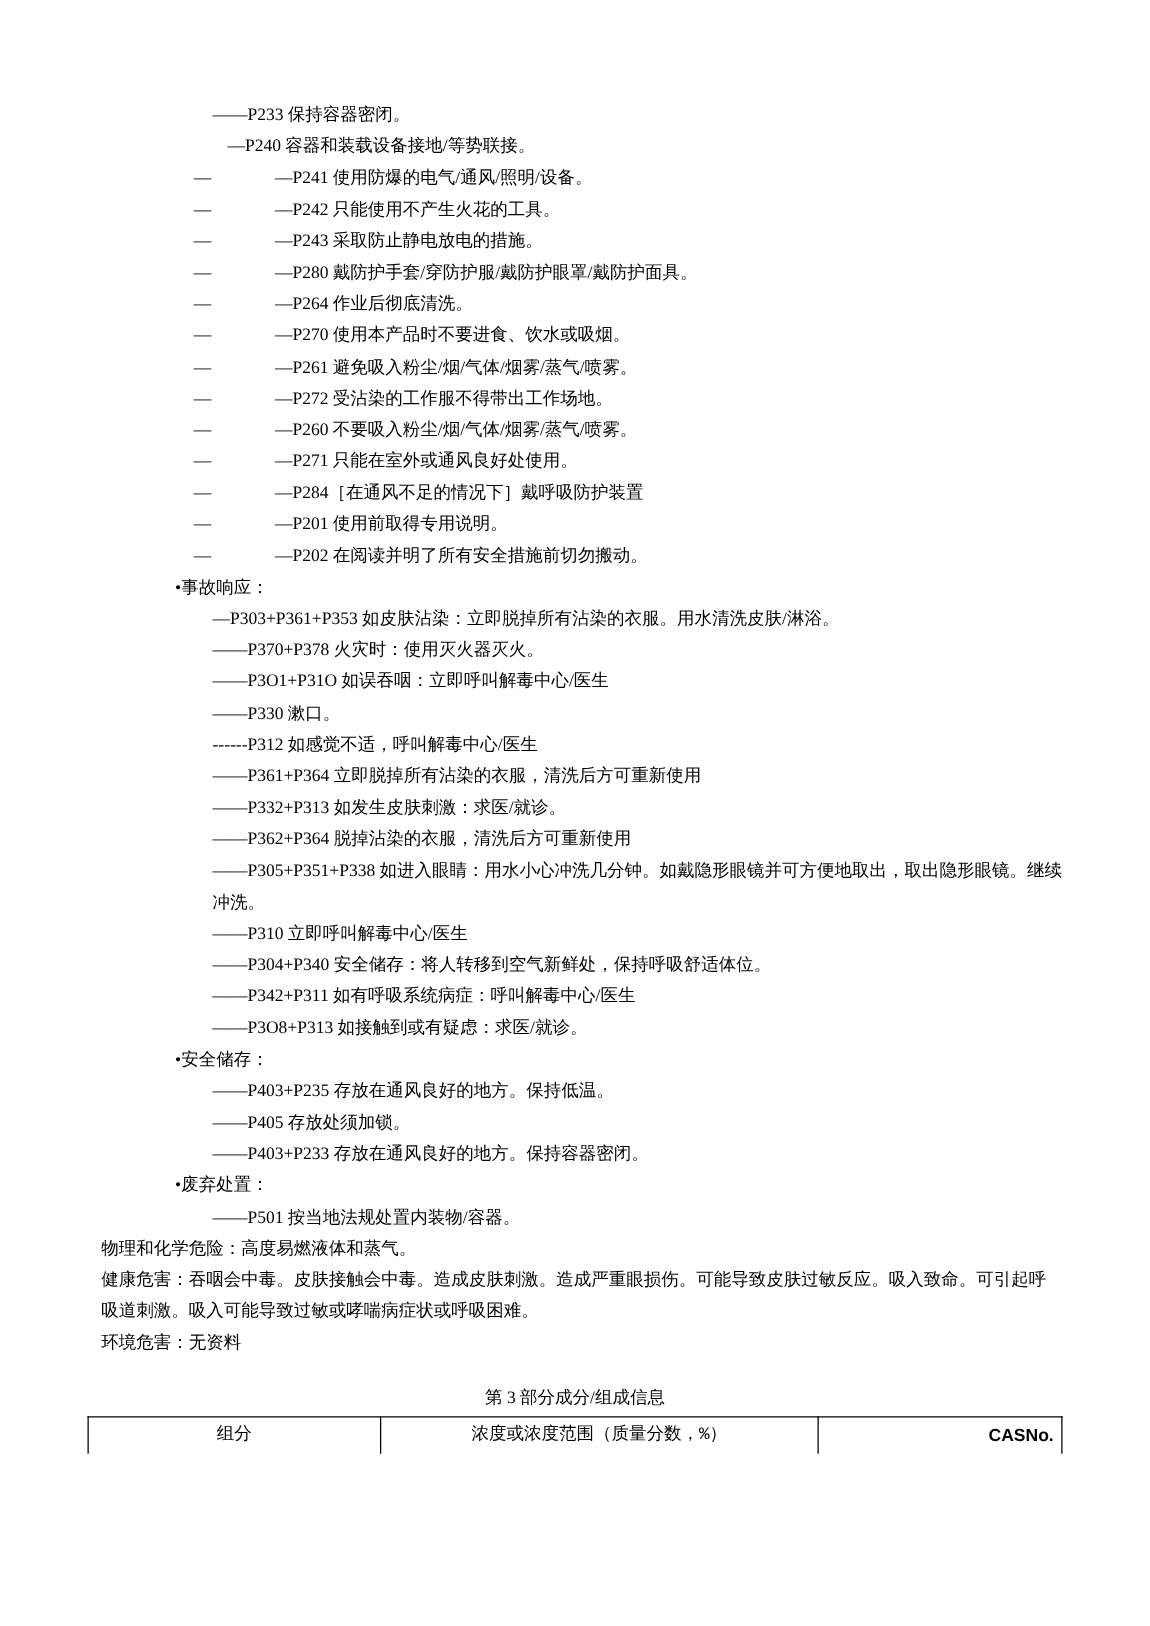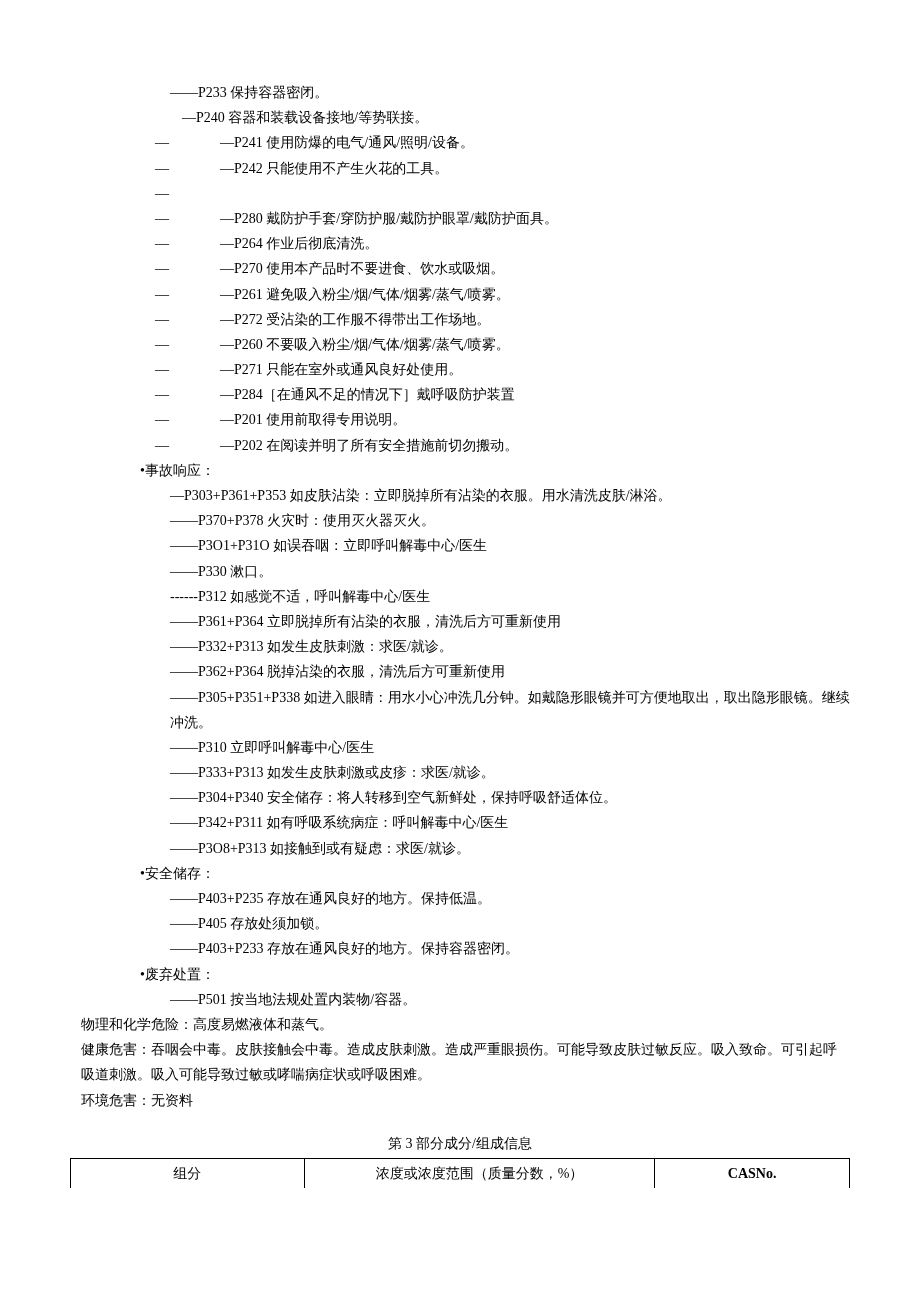--- a/index.html
+++ b/index.html
@@ -25,43 +25,45 @@
   table {
     border-collapse: collapse;
     width: 100%;
     margin-top: 2px;
   }
   td {
     border: 1px solid #000;
     border-bottom: none;
     padding: 2px 6px;
     text-align: center;
+    font-family: Liberation Mono, monospace;
   }
   td:first-child { width: 30%; }
   td:nth-child(2) { width: 45%; }
-  td:nth-child(3) { width: 25%; font-family: Liberation Serif, serif; font-weight: bold; }
+  td:nth-child(3) { width: 25%; font-family: Liberation Sans, sans-serif; font-weight: bold; text-align: right; }
   .line { }
 </style>
 </head>
 <body>
 
 <div class="indent-1 line">——P233 保持容器密闭。</div>
 <div class="indent-2 line">—P240 容器和装载设备接地/等势联接。</div>
 
 <div class="indent-dash">
   <div class="dash-row">
       <span class="d1">—</span>
       <span>—P241 使用防爆的电气/通风/照明/设备。</span>
     </div>
   <div class="dash-row">
       <span class="d1">—</span>
       <span>—P242 只能使用不产生火花的工具。</span>
     </div>
   <div class="dash-row">
       <span class="d1">—</span>
+      <span>—P243 采取防止静电放电的措施。</span>
     </div>
   <div class="dash-row">
       <span class="d1">—</span>
       <span>—P280 戴防护手套/穿防护服/戴防护眼罩/戴防护面具。</span>
     </div>
   <div class="dash-row">
       <span class="d1">—</span>
       <span>—P264 作业后彻底清洗。</span>
     </div>
   <div class="dash-row">
@@ -103,21 +105,20 @@
   <div class="line">—P303+P361+P353 如皮肤沾染：立即脱掉所有沾染的衣服。用水清洗皮肤/淋浴。</div>
   <div class="line">——P370+P378 火灾时：使用灭火器灭火。</div>
   <div class="line">——P3O1+P31O 如误吞咽：立即呼叫解毒中心/医生</div>
   <div class="line">——P330 漱口。</div>
   <div class="line">------P312 如感觉不适，呼叫解毒中心/医生</div>
   <div class="line">——P361+P364 立即脱掉所有沾染的衣服，清洗后方可重新使用</div>
   <div class="line">——P332+P313 如发生皮肤刺激：求医/就诊。</div>
   <div class="line">——P362+P364 脱掉沾染的衣服，清洗后方可重新使用</div>
   <div class="line">——P305+P351+P338 如进入眼睛：用水小心冲洗几分钟。如戴隐形眼镜并可方便地取出，取出隐形眼镜。继续冲洗。</div>
   <div class="line">——P310 立即呼叫解毒中心/医生</div>
-  <div class="line">——P333+P313 如发生皮肤刺激或皮疹：求医/就诊。</div>
   <div class="line">——P304+P340 安全储存：将人转移到空气新鲜处，保持呼吸舒适体位。</div>
   <div class="line">——P342+P311 如有呼吸系统病症：呼叫解毒中心/医生</div>
   <div class="line">——P3O8+P313 如接触到或有疑虑：求医/就诊。</div>
 </div>
 
 <div class="indent-0 line">•安全储存：</div>
 <div class="indent-response">
   <div class="line">——P403+P235 存放在通风良好的地方。保持低温。</div>
   <div class="line">——P405 存放处须加锁。</div>
   <div class="line">——P403+P233 存放在通风良好的地方。保持容器密闭。</div>

